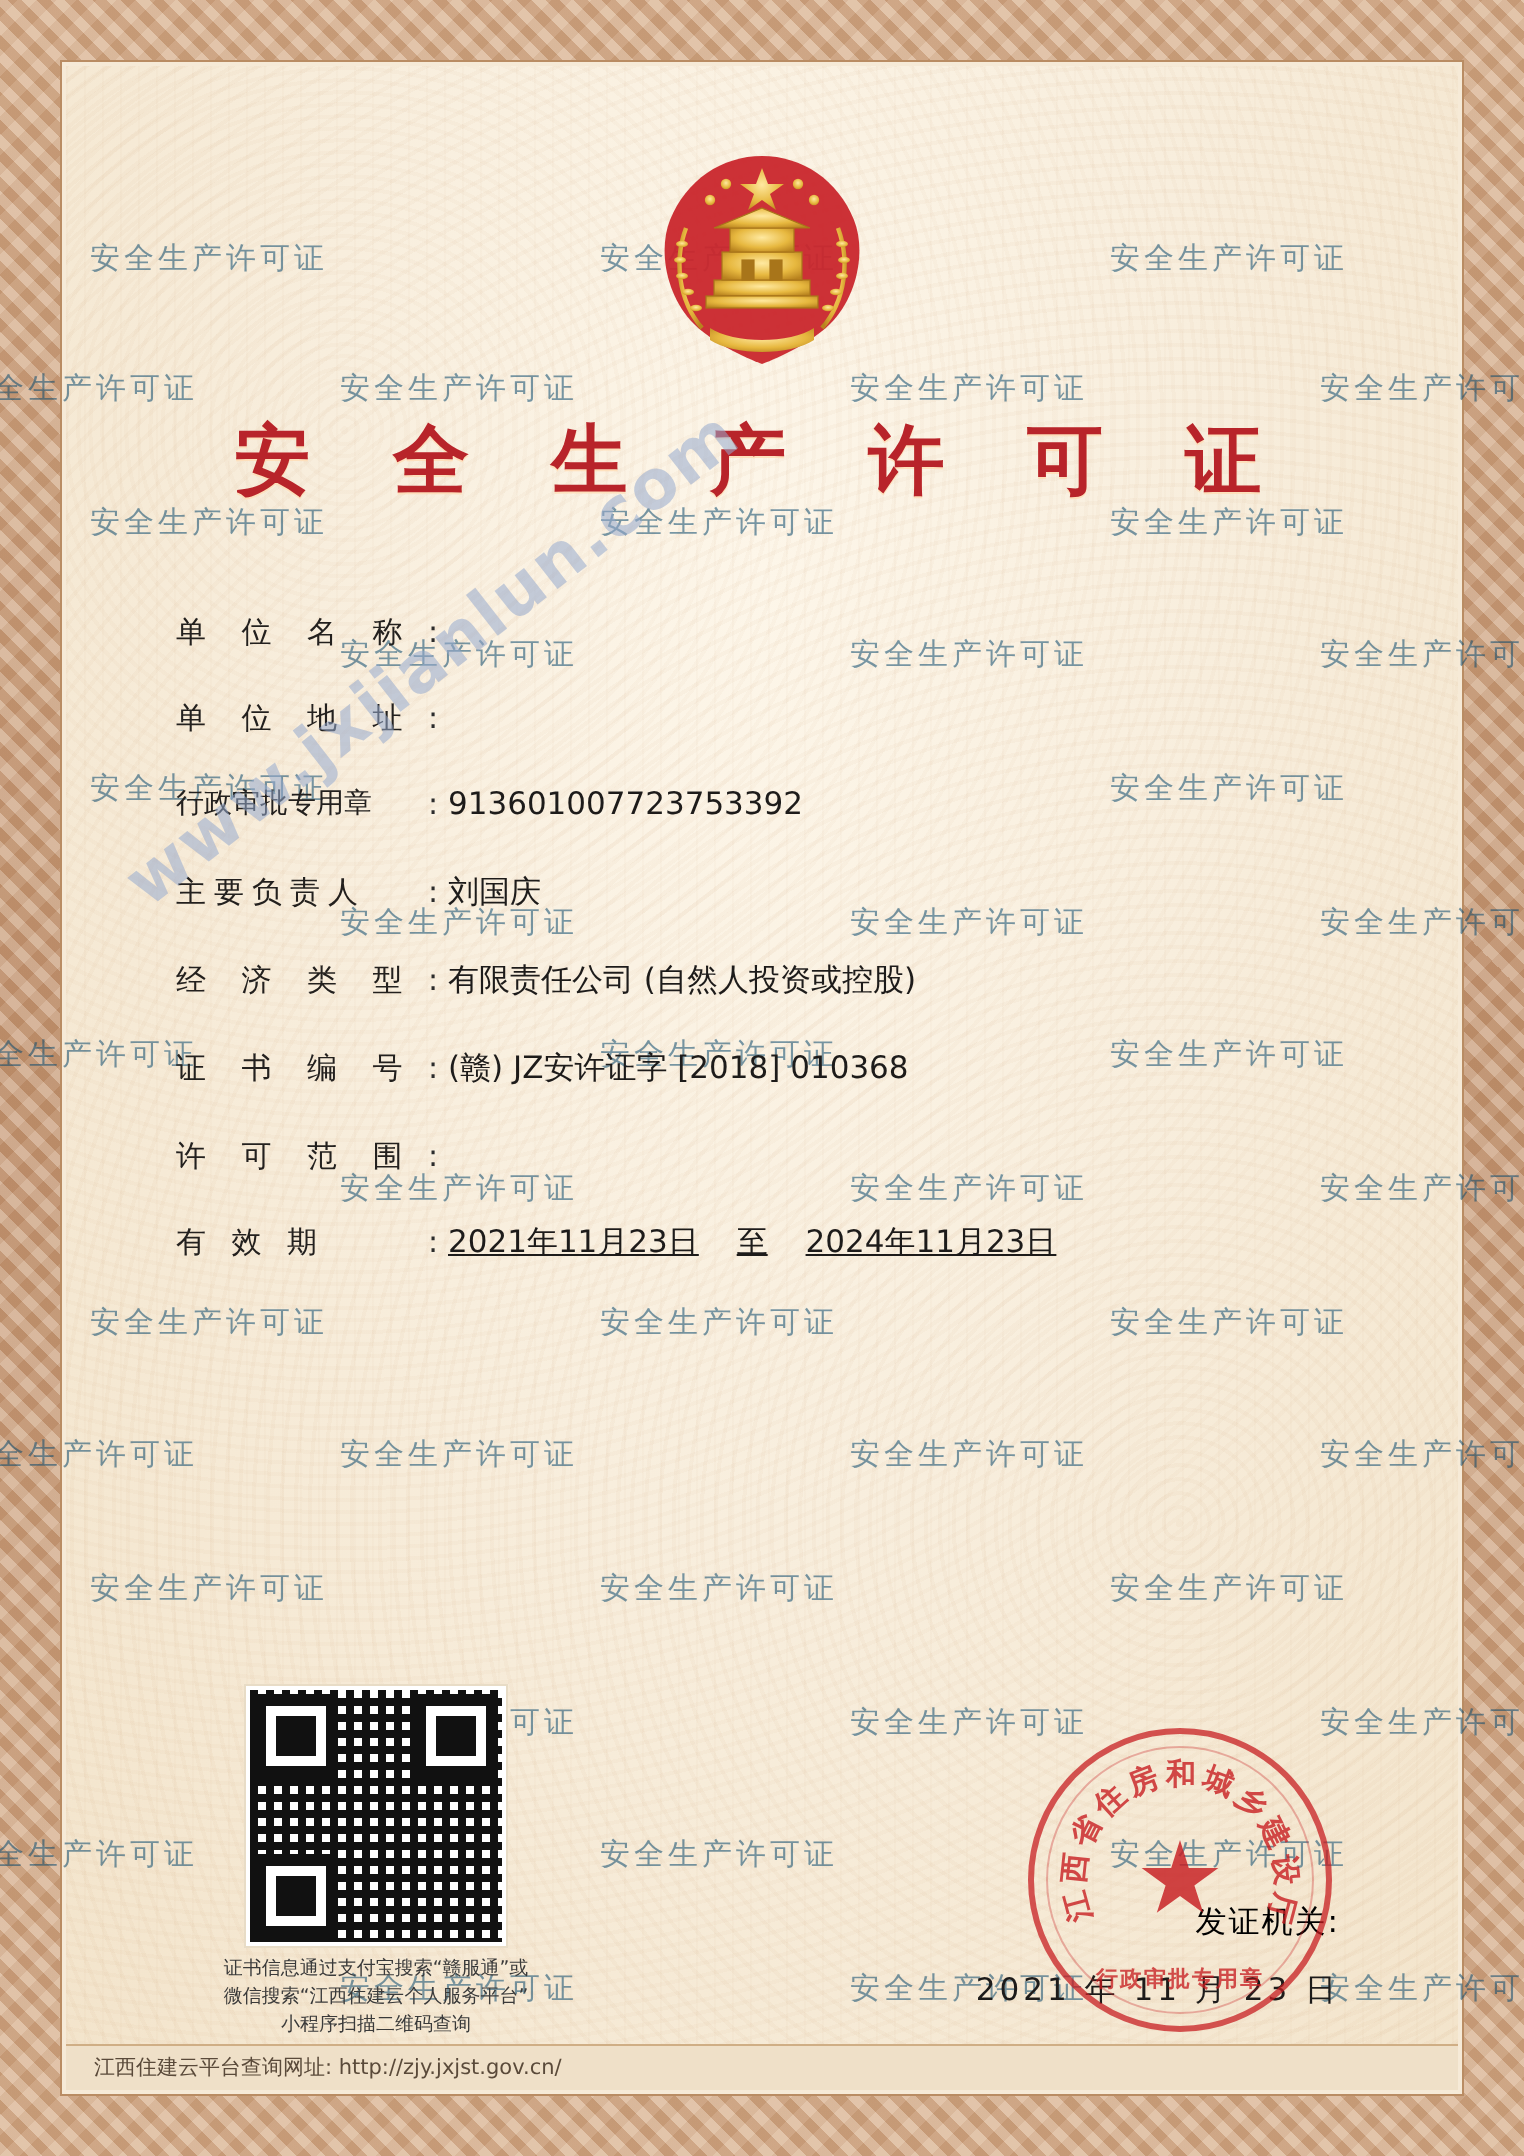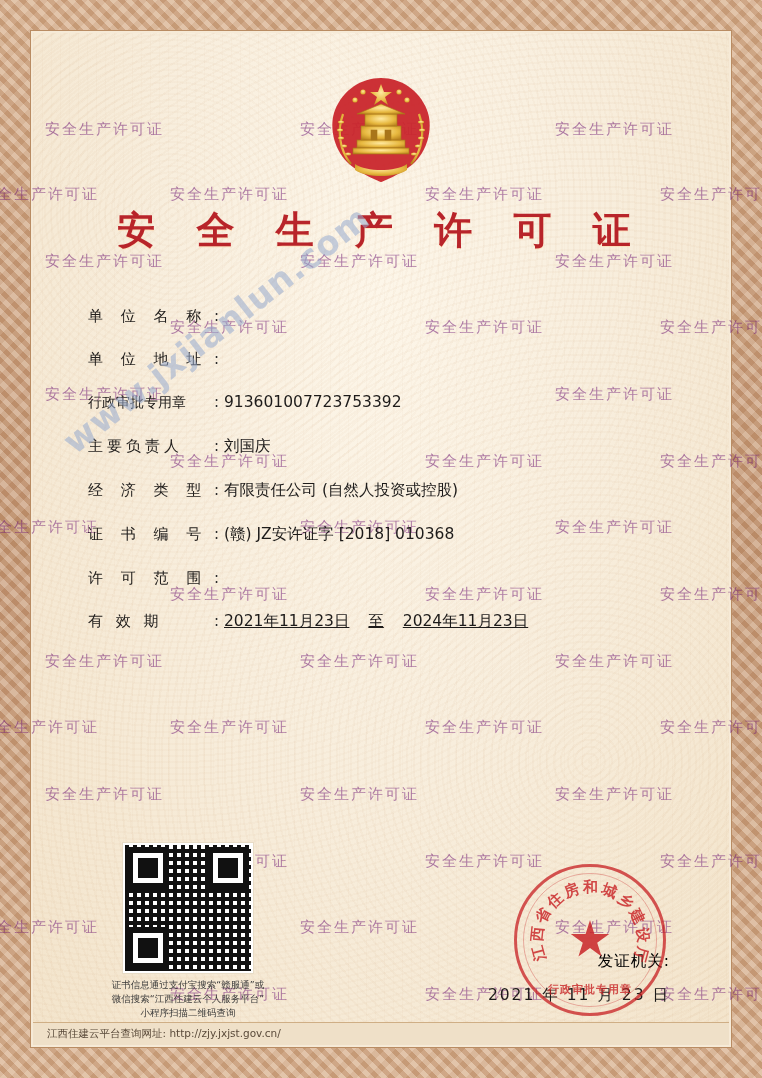--- a/index.html
+++ b/index.html
@@ -59,21 +59,21 @@
   .wm-layer {
     position: absolute;
     inset: 0;
     overflow: hidden;
     pointer-events: none;
   }
   .wm-tile {
     position: absolute;
     font-size: 15px;
     letter-spacing: 2px;
-    color: #701a75;
+    color: #0c4a6e;
     opacity: 0.55;
     white-space: nowrap;
     font-family: "DejaVu Sans", sans-serif;
   }
   .wm-diag {
     position: absolute;
     left: 55px;
     top: 430px;
     width: 600px;
     transform: rotate(-38deg);

